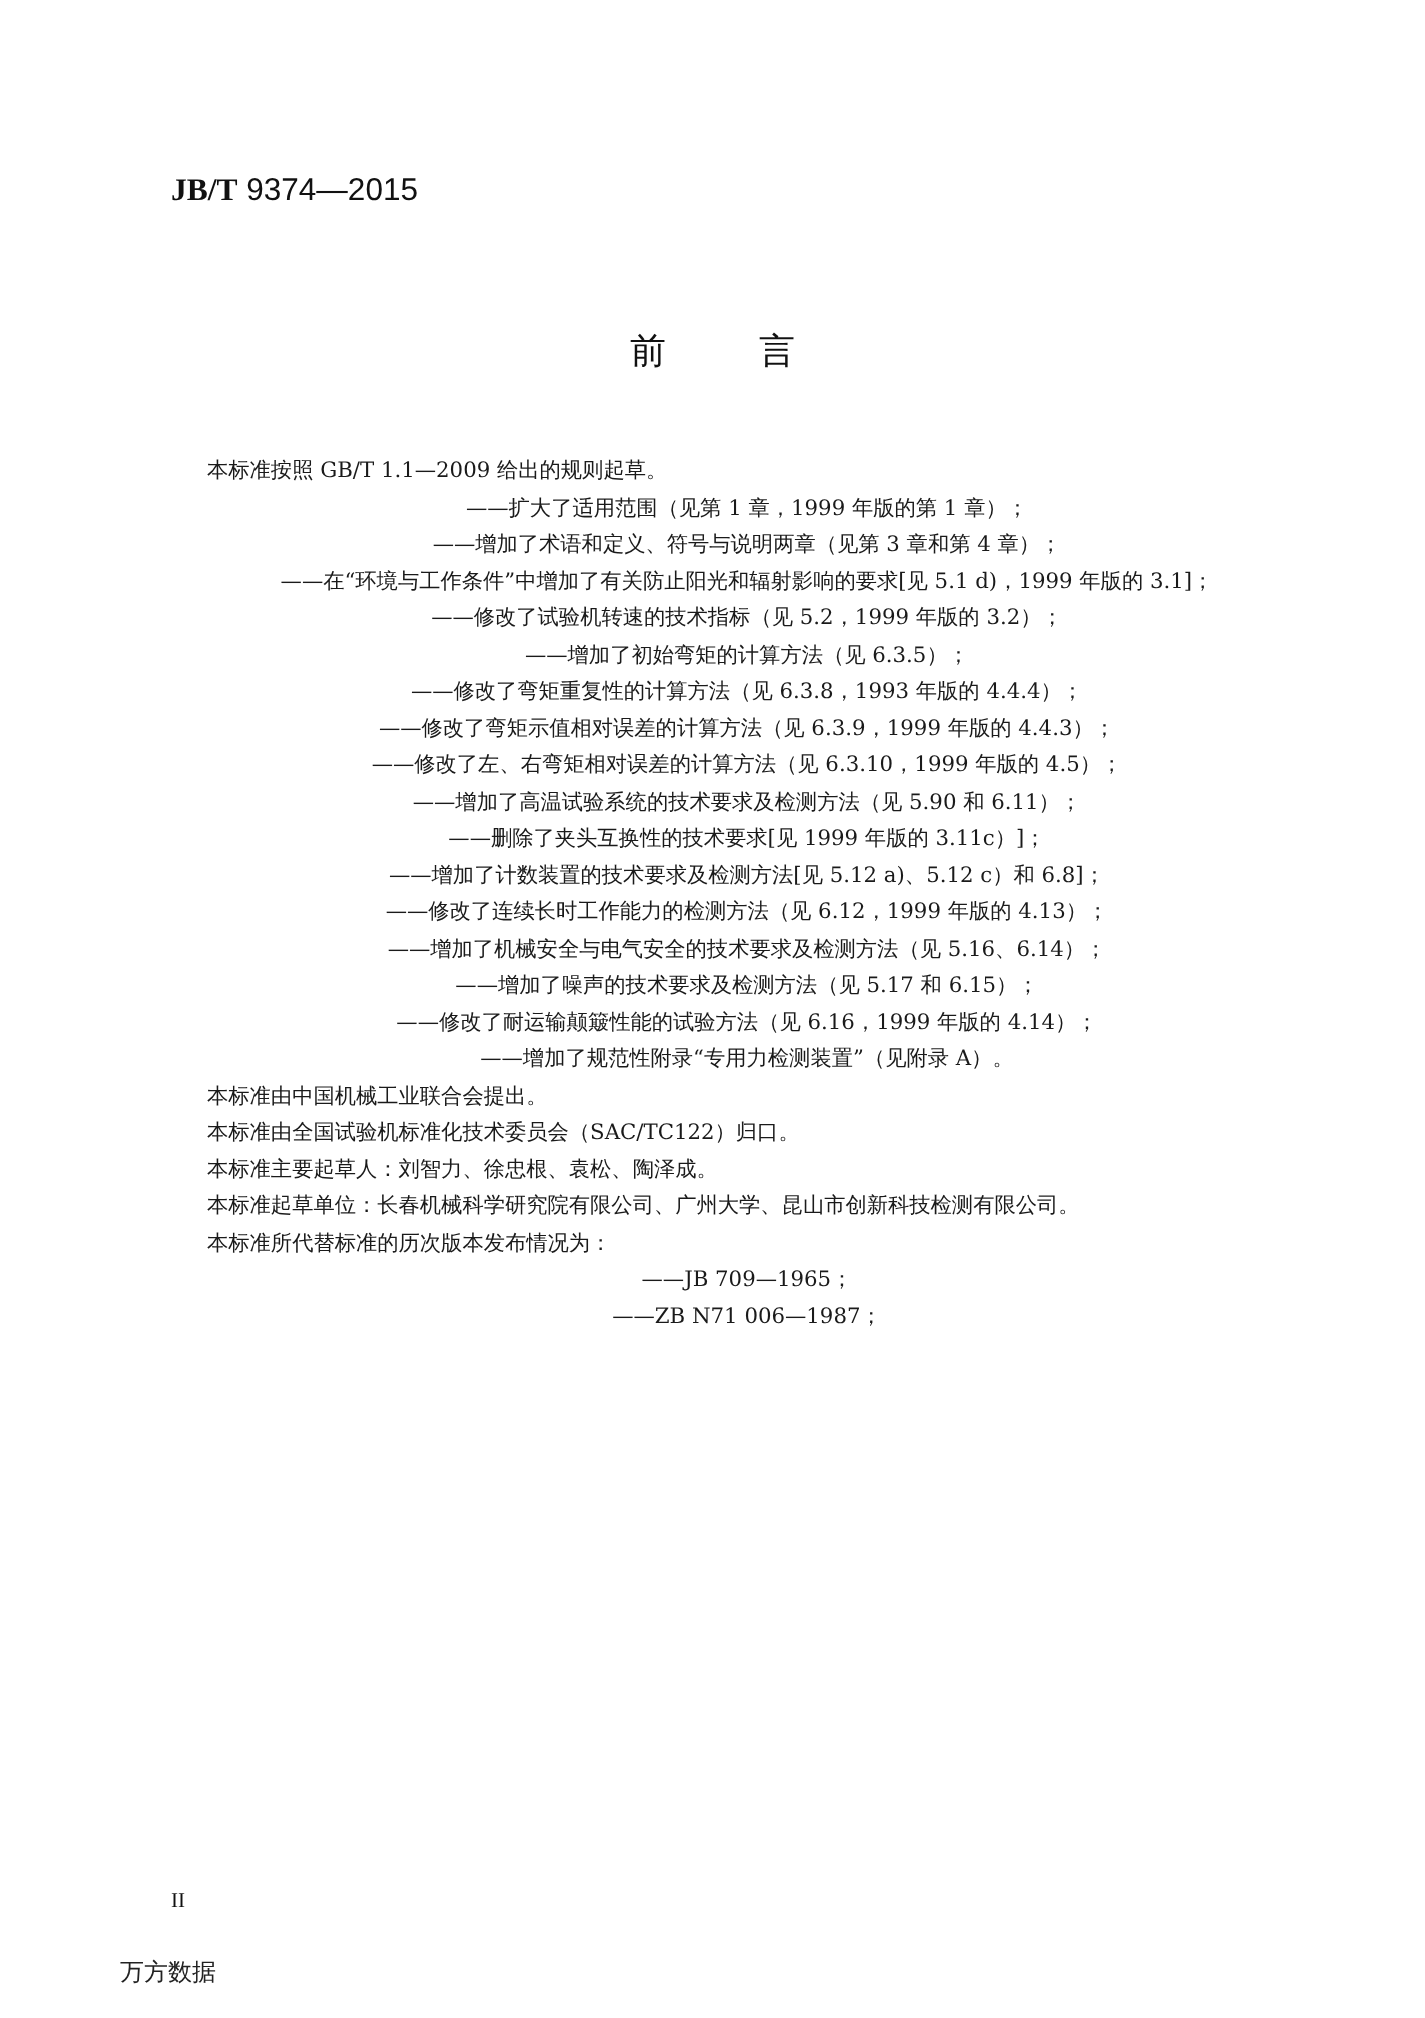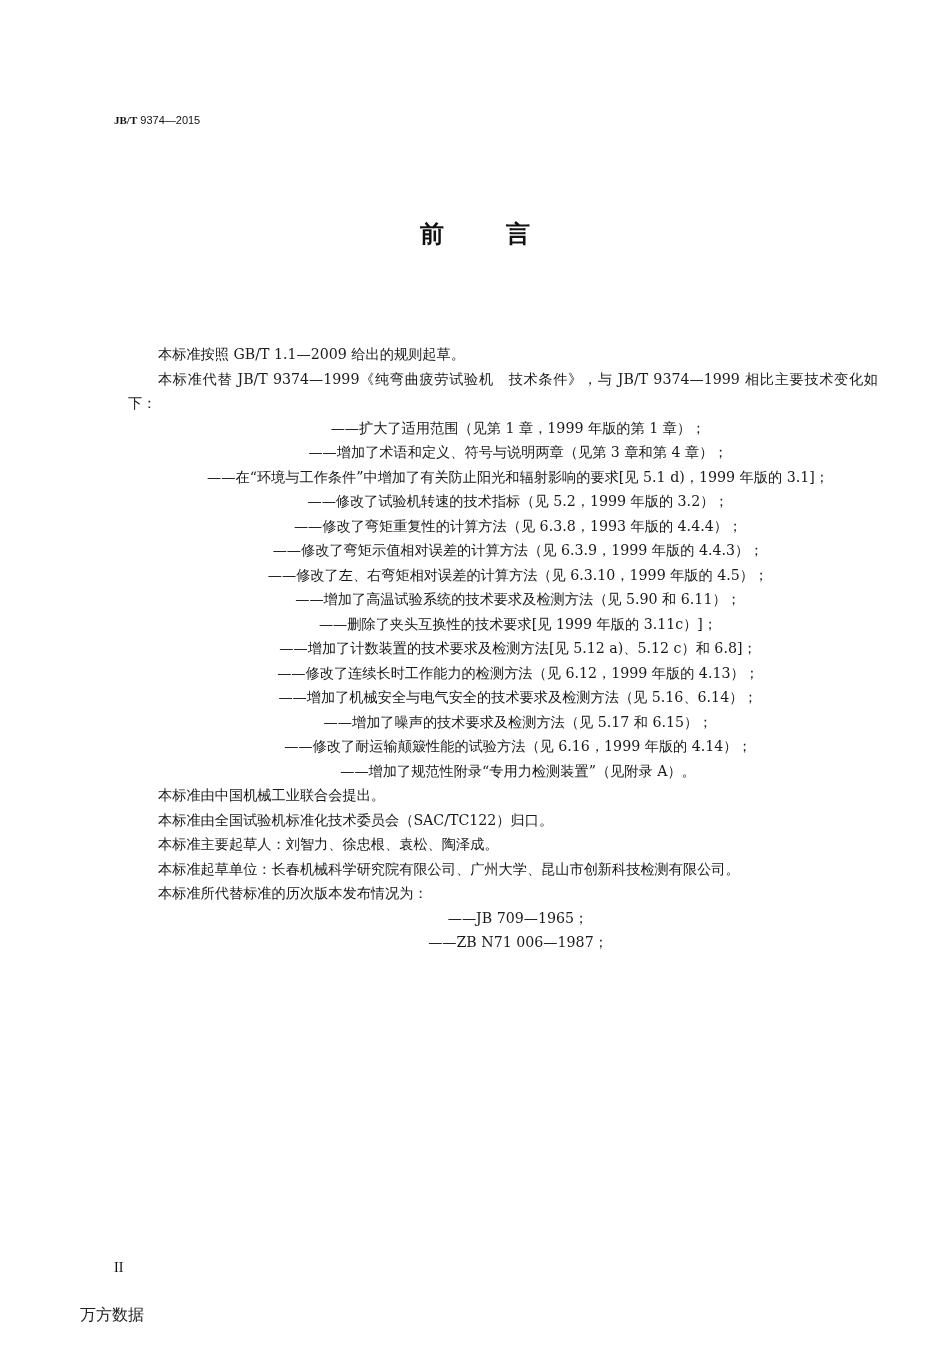--- a/index.html
+++ b/index.html
@@ -13,51 +13,49 @@
       position: relative;
       overflow: hidden;
       color: #1a1a1a;
       font-family: "DejaVu Serif", "Liberation Serif", serif;
     }
     .header-code {
       position: absolute;
       left: 114px;
       top: 114px;
       font-family: "Liberation Sans", "DejaVu Sans", sans-serif;
-      font-size: 11px;
+      font-size: 21px;
       color: #111;
       white-space: nowrap;
     }
     .header-code .bold {
       font-family: "Liberation Serif", "DejaVu Serif", serif;
       font-weight: bold;
     }
     .title {
       position: absolute;
       left: 0;
       width: 950px;
       top: 218px;
       text-align: center;
       font-family: "DejaVu Sans", "Liberation Sans", sans-serif;
       font-size: 24px;
       color: #111;
       letter-spacing: 0;
-      font-weight: bold;
     }
     .title span { display: inline-block; }
     .title .gap { width: 62px; }
     .body {
       position: absolute;
-      left: 128px;
+      left: 108px;
       top: 302px;
       width: 750px;
       font-size: 14.2px;
       line-height: 24.5px;
       color: #1a1a1a;
-      margin-top: 40px;
     }
     .p {
       text-indent: 30px;
       margin: 0;
       text-align: justify;
     }
     .li {
       padding-left: 30px;
       margin: 0;
       white-space: nowrap;
@@ -86,27 +84,27 @@
 <div class="header-code">
   <span class="bold">JB/T</span><span> 9374—2015</span>
 </div>
 
 <div class="title">
   <span>前</span><span class="gap"></span><span>言</span>
 </div>
 
 <div class="body">
   <p class="p">本标准按照 GB/T 1.1—2009 给出的规则起草。</p>
-  <p class="p">本标准代替 JB/T 9374—1999《纯弯曲疲劳试验机　技术条件》，与 JB/T 9374—1999 相比主要技术变化如下：</p>
 
   <div>
     <p class="li">——扩大了适用范围（见第 1 章，1999 年版的第 1 章）；</p>
     <p class="li">——增加了术语和定义、符号与说明两章（见第 3 章和第 4 章）；</p>
     <p class="li">——在“环境与工作条件”中增加了有关防止阳光和辐射影响的要求[见 5.1 d)，1999 年版的 3.1]；</p>
     <p class="li">——修改了试验机转速的技术指标（见 5.2，1999 年版的 3.2）；</p>
+    <p class="li">——增加了初始弯矩的计算方法（见 6.3.5）；</p>
     <p class="li">——修改了弯矩重复性的计算方法（见 6.3.8，1993 年版的 4.4.4）；</p>
     <p class="li">——修改了弯矩示值相对误差的计算方法（见 6.3.9，1999 年版的 4.4.3）；</p>
     <p class="li">——修改了左、右弯矩相对误差的计算方法（见 6.3.10，1999 年版的 4.5）；</p>
     <p class="li">——增加了高温试验系统的技术要求及检测方法（见 5.90 和 6.11）；</p>
     <p class="li">——删除了夹头互换性的技术要求[见 1999 年版的 3.11c）]；</p>
     <p class="li">——增加了计数装置的技术要求及检测方法[见 5.12 a)、5.12 c）和 6.8]；</p>
     <p class="li">——修改了连续长时工作能力的检测方法（见 6.12，1999 年版的 4.13）；</p>
     <p class="li">——增加了机械安全与电气安全的技术要求及检测方法（见 5.16、6.14）；</p>
     <p class="li">——增加了噪声的技术要求及检测方法（见 5.17 和 6.15）；</p>
     <p class="li">——修改了耐运输颠簸性能的试验方法（见 6.16，1999 年版的 4.14）；</p>

